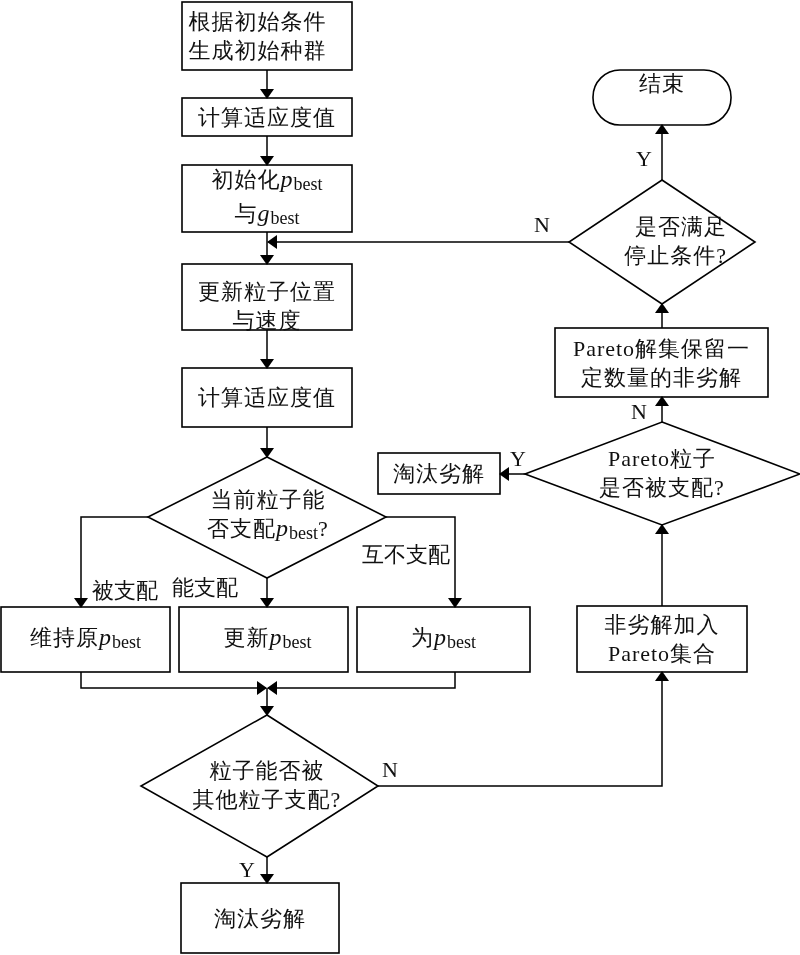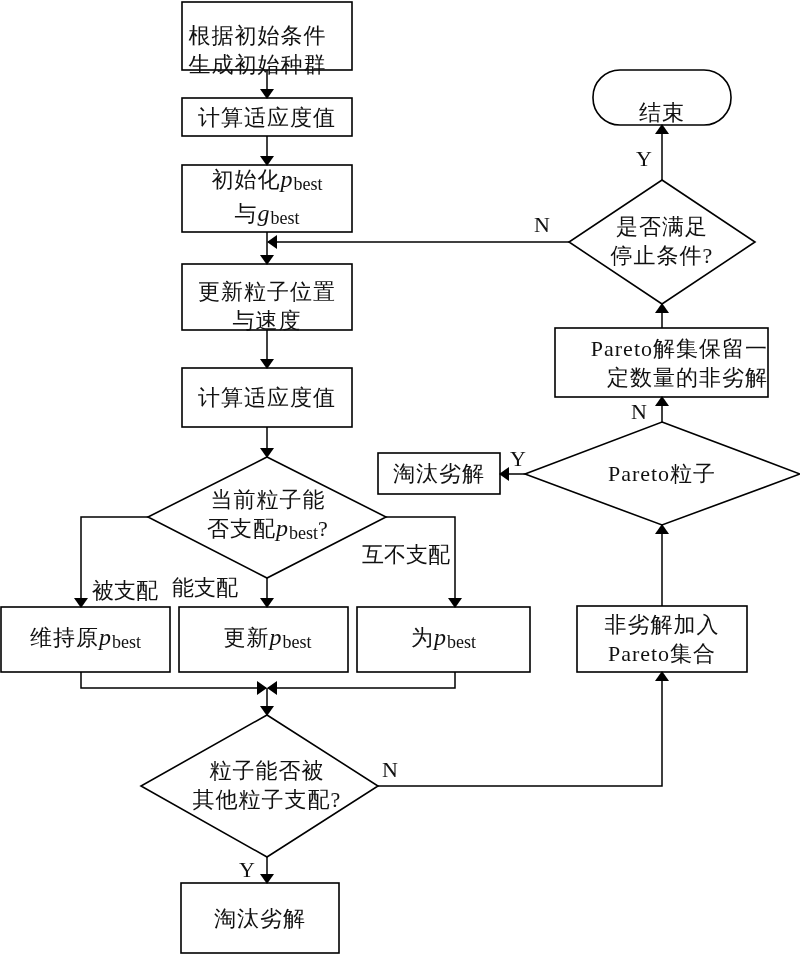--- a/index.html
+++ b/index.html
@@ -58,21 +58,21 @@
     <polyline points="378,786 662,786 662,672" marker-end="url(#ah)"></polyline>
     <line x1="662" y1="606" x2="662" y2="525" marker-end="url(#ah)"></line>
     <line x1="525" y1="474" x2="500" y2="474" marker-end="url(#ah)"></line>
     <line x1="662" y1="422" x2="662" y2="397" marker-end="url(#ah)"></line>
     <line x1="662" y1="328" x2="662" y2="304" marker-end="url(#ah)"></line>
     <line x1="662" y1="180" x2="662" y2="125" marker-end="url(#ah)"></line>
     <polyline points="569,242 268,242" marker-end="url(#ah)"></polyline>
   </g>
 </svg>
 
-<div class="node" style="left:182px;top:2px;width:151px;height:68px;margin-top:14px;">
+<div class="node" style="left:182px;top:2px;width:151px;height:68px;">
   <div>根据初始条件</div>
   <div>生成初始种群</div>
 </div>
 <div class="node" style="left:182px;top:98px;width:170px;height:38px;">
   <div>计算适应度值</div>
 </div>
 <div class="node" style="left:182px;top:165px;width:170px;height:67px;">
   <div><span>初始化</span><span class="it">p</span><span class="sub">best</span></div>
   <div><span>与</span><span class="it">g</span><span class="sub">best</span></div>
 </div>
@@ -102,33 +102,34 @@
 </div>
 <div class="node" style="left:181px;top:883px;width:158px;height:70px;">
   <div>淘汰劣解</div>
 </div>
 <div class="node" style="left:577px;top:606px;width:170px;height:66px;">
   <div>非劣解加入</div>
   <div>Pareto集合</div>
 </div>
 <div class="node" style="left:572px;top:440px;width:180px;height:66px;">
   <div>Pareto粒子</div>
+  <div>是否被支配?</div>
 </div>
 <div class="node" style="left:378px;top:453px;width:122px;height:41px;">
   <div>淘汰劣解</div>
 </div>
-<div class="node" style="left:555px;top:328px;width:213px;height:69px;align-items:flex-end;">
+<div class="node" style="left:555px;top:328px;width:213px;height:69px;">
   <div>Pareto解集保留一</div>
   <div>定数量的非劣解</div>
 </div>
-<div class="node" style="left:597px;top:208px;width:130px;height:66px;">
+<div class="node" style="left:597px;top:208px;width:130px;height:66px;align-items:flex-end;">
   <div>是否满足</div>
   <div>停止条件?</div>
 </div>
-<div class="node" style="left:593px;top:85px;width:138px;height:55px;">
+<div class="node" style="left:593px;top:56px;width:138px;height:55px;">
   <div>结束</div>
 </div>
 
 <div class="lbl" style="left:92px;top:543px;margin-top:36px;">被支配</div>
 <div class="lbl" style="left:172px;top:576px;">能支配</div>
 <div class="lbl" style="left:342px;top:543px;margin-left:20px;">互不支配</div>
 <div class="lbl" style="left:382px;top:758px;">N</div>
 <div class="lbl" style="left:239px;top:858px;">Y</div>
 <div class="lbl" style="left:510px;top:447px;">Y</div>
 <div class="lbl" style="left:631px;top:400px;">N</div>

